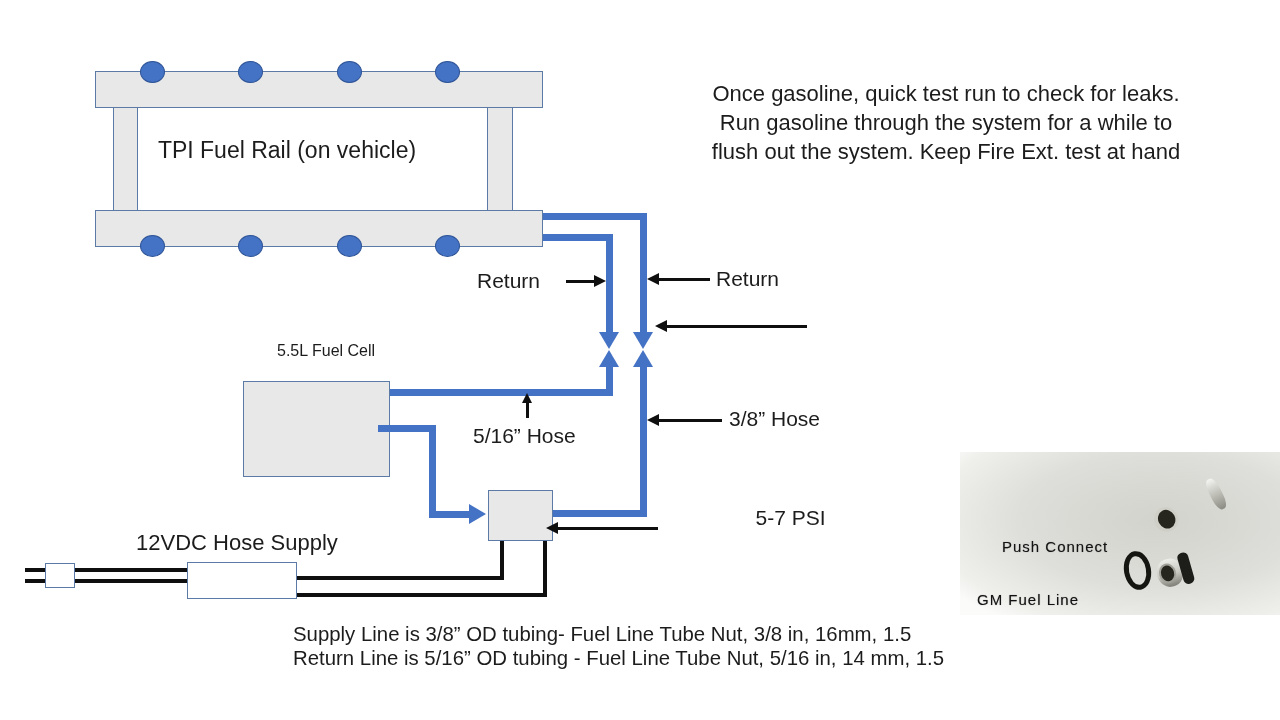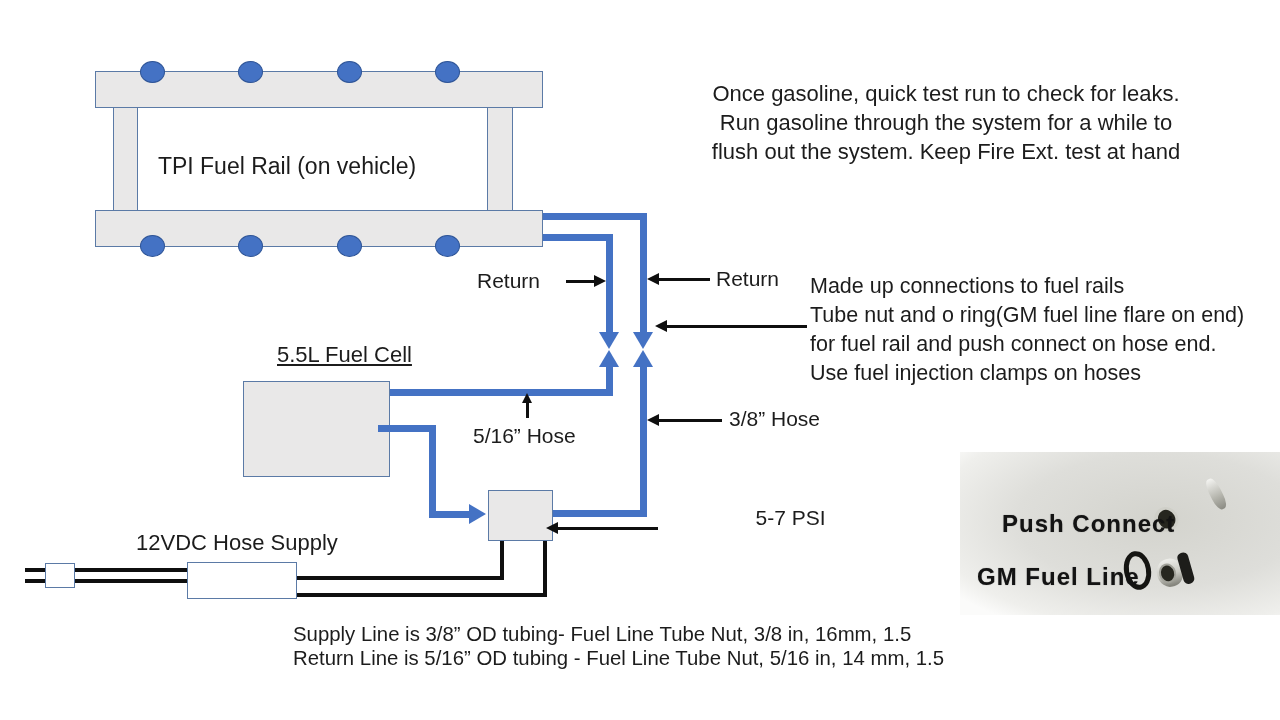--- a/index.html
+++ b/index.html
@@ -14,22 +14,22 @@
   .lbl{font-size:21px;white-space:nowrap;line-height:1.15;}
   .tri{width:0;height:0;}
   .tri-down-blue{border-left:10.5px solid transparent;border-right:10.5px solid transparent;border-top:17px solid #4472c4;}
   .tri-up-blue{border-left:10.5px solid transparent;border-right:10.5px solid transparent;border-bottom:17px solid #4472c4;}
   .tri-right-blue{border-top:10px solid transparent;border-bottom:10px solid transparent;border-left:17px solid #4472c4;}
   .tri-left-black{border-top:6px solid transparent;border-bottom:6px solid transparent;border-right:12px solid #0f0f0f;}
   .tri-right-black{border-top:6px solid transparent;border-bottom:6px solid transparent;border-left:12px solid #0f0f0f;}
   .tri-up-black{border-left:5.5px solid transparent;border-right:5.5px solid transparent;border-bottom:10px solid #0f0f0f;}
   .photo{left:960px;top:452px;width:320px;height:163px;overflow:hidden;
          background:radial-gradient(ellipse 80% 75% at 62% 42%, #d3d3cd 0%, #dededa 55%, #efefec 88%, #fbfbfa 100%);}
-  .photo-lbl{font-weight:bold;font-size:24px;color:#131313;letter-spacing:1px;white-space:nowrap;
-             text-shadow:0 0 1px rgba(20,20,20,.45);}
+  .photo-lbl{font-weight:normal;font-size:15px;color:#131313;letter-spacing:1px;white-space:nowrap;
+             text-shadow:0 0 1px rgba(20,20,20,.45);margin-top:28px;}
   .tube-metal{background:linear-gradient(180deg,#ececе8 0%,#fbfbf9 22%,#c7c7c0 58%,#83837b 88%,#aaaaa2 100%);}
 </style>
 </head>
 <body>
 
 <div class="stage">
 
   <div class="abs grey-box" style="left:113px;top:106px;width:25px;height:106px;"></div>
   <div class="abs grey-box" style="left:487px;top:106px;width:26px;height:106px;"></div>
   <div class="abs grey-box" style="left:95px;top:71px;width:448px;height:37px;"></div>
@@ -37,24 +37,24 @@
 
   <div class="abs injector" style="left:140px;top:61px;"></div>
   <div class="abs injector" style="left:238px;top:61px;"></div>
   <div class="abs injector" style="left:337px;top:61px;"></div>
   <div class="abs injector" style="left:435px;top:61px;"></div>
   <div class="abs injector" style="left:140px;top:235px;"></div>
   <div class="abs injector" style="left:238px;top:235px;"></div>
   <div class="abs injector" style="left:337px;top:235px;"></div>
   <div class="abs injector" style="left:435px;top:235px;"></div>
 
-  <div class="abs lbl" style="left:138px;top:153px;width:298px;text-align:center;font-size:23px;">TPI Fuel Rail (on vehicle)</div>
+  <div class="abs lbl" style="left:138px;top:137px;width:298px;text-align:center;font-size:23px;">TPI Fuel Rail (on vehicle)</div>
 
   <div class="abs grey-box" style="left:243px;top:381px;width:147px;height:96px;"></div>
-  <div class="abs lbl" style="left:277px;top:342px;font-size:22px;text-decoration:underline;">5.5L Fuel Cell</div>
+  <div class="abs lbl" style="left:277px;top:342px;font-size:16px;">5.5L Fuel Cell</div>
 
   <div class="abs wire" style="left:25px;top:568px;width:162px;height:4px;"></div>
   <div class="abs wire" style="left:25px;top:579px;width:162px;height:4px;"></div>
   <div class="abs wire" style="left:297px;top:576px;width:207px;height:4px;"></div>
   <div class="abs wire" style="left:500px;top:541px;width:4px;height:39px;"></div>
   <div class="abs wire" style="left:297px;top:593px;width:250px;height:4px;"></div>
   <div class="abs wire" style="left:543px;top:541px;width:4px;height:56px;"></div>
 
   <div class="abs white-box" style="left:45px;top:563px;width:30px;height:25px;"></div>
   <div class="abs white-box" style="left:187px;top:562px;width:110px;height:37px;"></div>
@@ -108,26 +108,20 @@
   <div class="abs" style="left:663px;top:503px;width:255px;text-align:center;">
     <div class="lbl" style="margin-top:3px;">5-7 PSI</div>
   </div>
 
   <div class="abs" style="left:650px;top:79px;width:592px;text-align:center;font-size:22px;line-height:29px;">
     <div>Once gasoline, quick test run to check for leaks.</div>
     <div>Run gasoline through the system for a while to</div>
     <div>flush out the system.  Keep Fire Ext. test at hand</div>
   </div>
 
-  <div class="abs" style="left:810px;top:272px;width:470px;font-size:21.5px;line-height:29px;">
-    <div>Made up connections to fuel rails</div>
-    <div>Tube nut and o ring(GM fuel line flare on end)</div>
-    <div>for fuel rail and push connect on hose end.</div>
-    <div>Use fuel injection clamps on hoses</div>
-  </div>
 
   <div class="abs" style="left:293px;top:622px;font-size:21px;line-height:24px;white-space:nowrap;transform:scaleX(.97);transform-origin:left top;">
     <div>Supply Line is 3/8” OD  tubing- Fuel Line Tube Nut, 3/8 in, 16mm, 1.5</div>
     <div>Return Line is 5/16” OD tubing - Fuel Line Tube Nut, 5/16 in, 14 mm, 1.5</div>
   </div>
 
   <div class="abs photo">
 
     <div class="abs" style="left:196px;top:53px;width:160px;height:27px;transform:rotate(-27deg);transform-origin:12px 50%;">
       <div class="abs tube-metal" style="left:0;top:0;width:160px;height:27px;border-radius:14px 4px 4px 14px;

